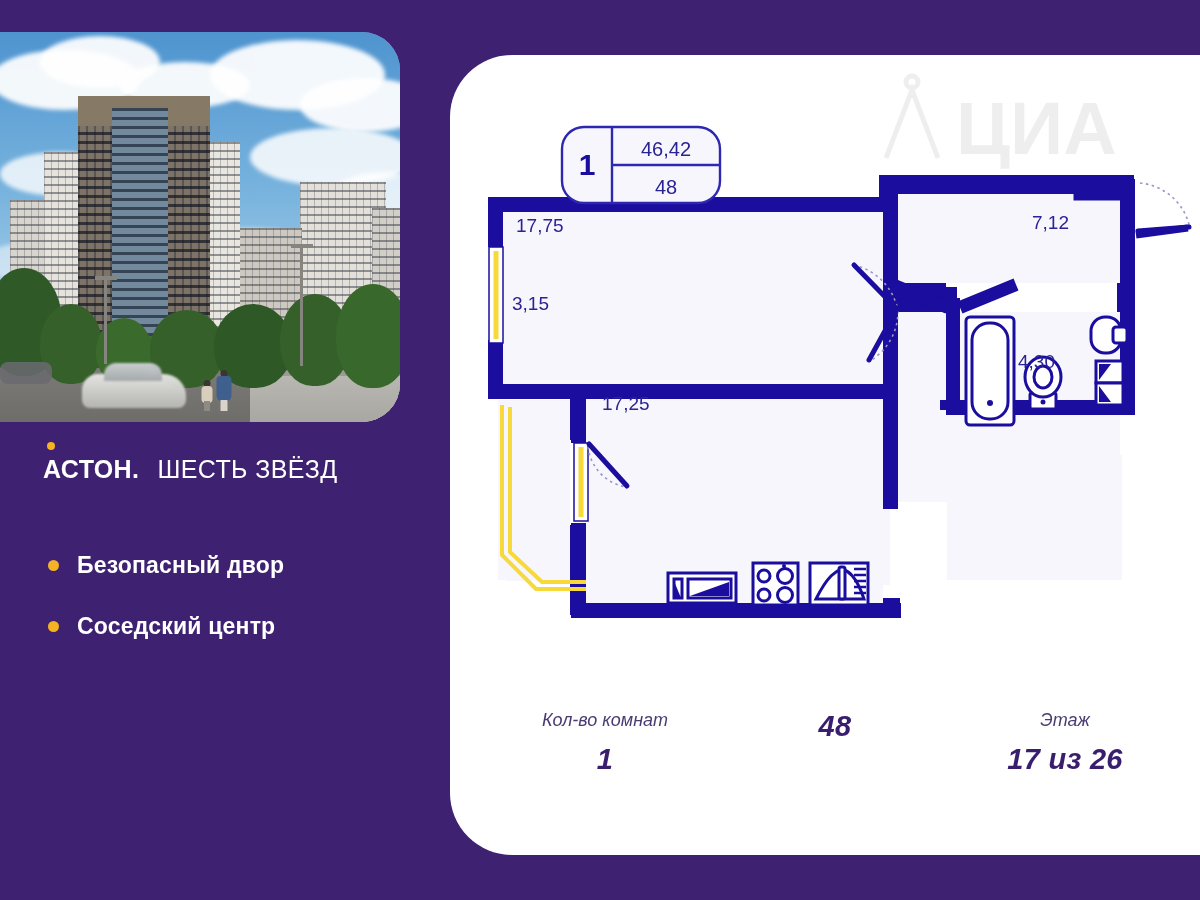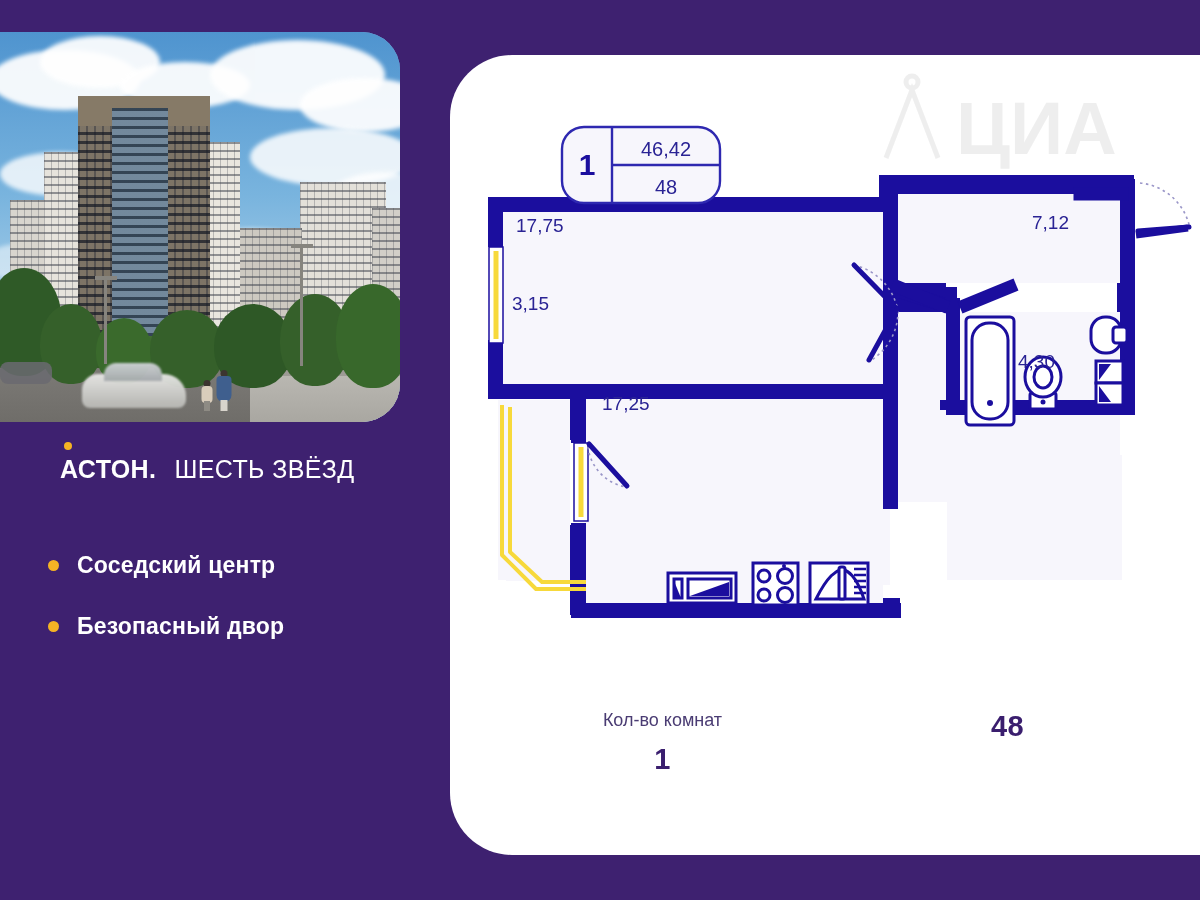--- a/index.html
+++ b/index.html
@@ -78,21 +78,21 @@
   .ped .head{position:absolute;left:50%;transform:translateX(-50%);top:0;width:7px;height:7px;border-radius:50%;background:#3c3530;}
   .ped .body{position:absolute;left:50%;transform:translateX(-50%);top:6px;}
   .p1{left:216px;width:16px;height:40px;}
   .p1 .body{width:15px;height:26px;background:#3f5f8e;border-radius:4px 4px 7px 7px;}
   .p1 .legs{position:absolute;left:50%;transform:translateX(-50%);top:30px;width:7px;height:11px;background:#d8d4cc;}
   .p2{left:200px;width:14px;height:30px;}
   .p2 .body{width:11px;height:17px;background:#d9cdbb;border-radius:4px;}
   .p2 .legs{position:absolute;left:50%;transform:translateX(-50%);top:21px;width:6px;height:10px;background:#8e8b84;}
 
   
-  .brand{position:absolute;left:60px;top:455px;display:flex;align-items:flex-start;}
+  .brand{position:absolute;left:43px;top:455px;display:flex;align-items:flex-start;}
   .brand-bold{font-size:25px;font-weight:700;color:#ffffff;letter-spacing:.4px;position:relative;}
   .brand-dot-top{position:absolute;left:4px;top:-13px;width:8px;height:8px;border-radius:50%;background:#F5B324;}
   .brand-light{font-size:25px;font-weight:400;color:#ffffff;letter-spacing:.4px;margin-left:18px;}
 
   .feats{position:absolute;left:48px;top:552px;width:360px;}
   .feat{display:flex;align-items:center;margin-bottom:34px;}
   .feat .bul{width:11px;height:11px;border-radius:50%;background:#F5B324;flex:0 0 auto;margin-right:18px;}
   .feat .ftxt{font-size:23px;font-weight:700;color:#ffffff;letter-spacing:.2px;}
 
   
@@ -101,21 +101,21 @@
 
   
   .plan{position:absolute;left:0;top:0;width:750px;height:640px;}
   .plan svg{display:block;}
 
   
   .wm{position:absolute;left:418px;top:15px;width:250px;height:105px;opacity:.075;}
   .wm svg{display:block;}
 
   
-  .stats{position:absolute;left:40px;top:655px;width:690px;display:flex;}
+  .stats{position:absolute;left:40px;top:655px;width:690px;display:flex;font-style:italic;}
   .stat{flex:1;text-align:center;}
   .stat .lbl{font-size:18px;color:#4a3c73;font-weight:400;margin-bottom:12px;}
   .stat .val{font-size:29px;color:#3A1E6E;font-weight:700;letter-spacing:.3px;}
 </style>
 </head>
 <body>
 
 <div class="stage">
 
   <div class="promo-photo">
@@ -194,25 +194,25 @@
     <span class="brand-bold">
       <span class="brand-dot-top"></span>
       <span>АСТОН</span><span>.</span>
     </span>
     <span class="brand-light">ШЕСТЬ ЗВЁЗД</span>
   </div>
 
   <div class="feats">
     <div class="feat">
       <span class="bul"></span>
-      <span class="ftxt">Соседский центр</span>
+      <span class="ftxt">Безопасный двор</span>
     </div>
     <div class="feat">
       <span class="bul"></span>
-      <span class="ftxt">Безопасный двор</span>
+      <span class="ftxt">Соседский центр</span>
     </div>
   </div>
 
   <div class="card">
 
     <div class="plan">
       <svg width="750" height="640" viewBox="0 0 750 640" xmlns="http://www.w3.org/2000/svg">
         <g id="rooms" fill="#F7F6FC">
           <rect x="45" y="145" width="395" height="185"></rect>
           <rect x="130" y="150" width="310" height="380"></rect>
@@ -419,16 +419,20 @@
     </div>
 
     <div class="stats">
       <div class="stat">
         <div class="lbl">Кол-во комнат</div>
         <div class="val">1</div>
       </div>
       <div class="stat">
         <div class="val">48</div>
       </div>
+      <div class="stat">
+        <div class="lbl">Этаж</div>
+        <div class="val">17 из 26</div>
+      </div>
     </div>
 
   </div>
 </div>
 
 </body></html>

